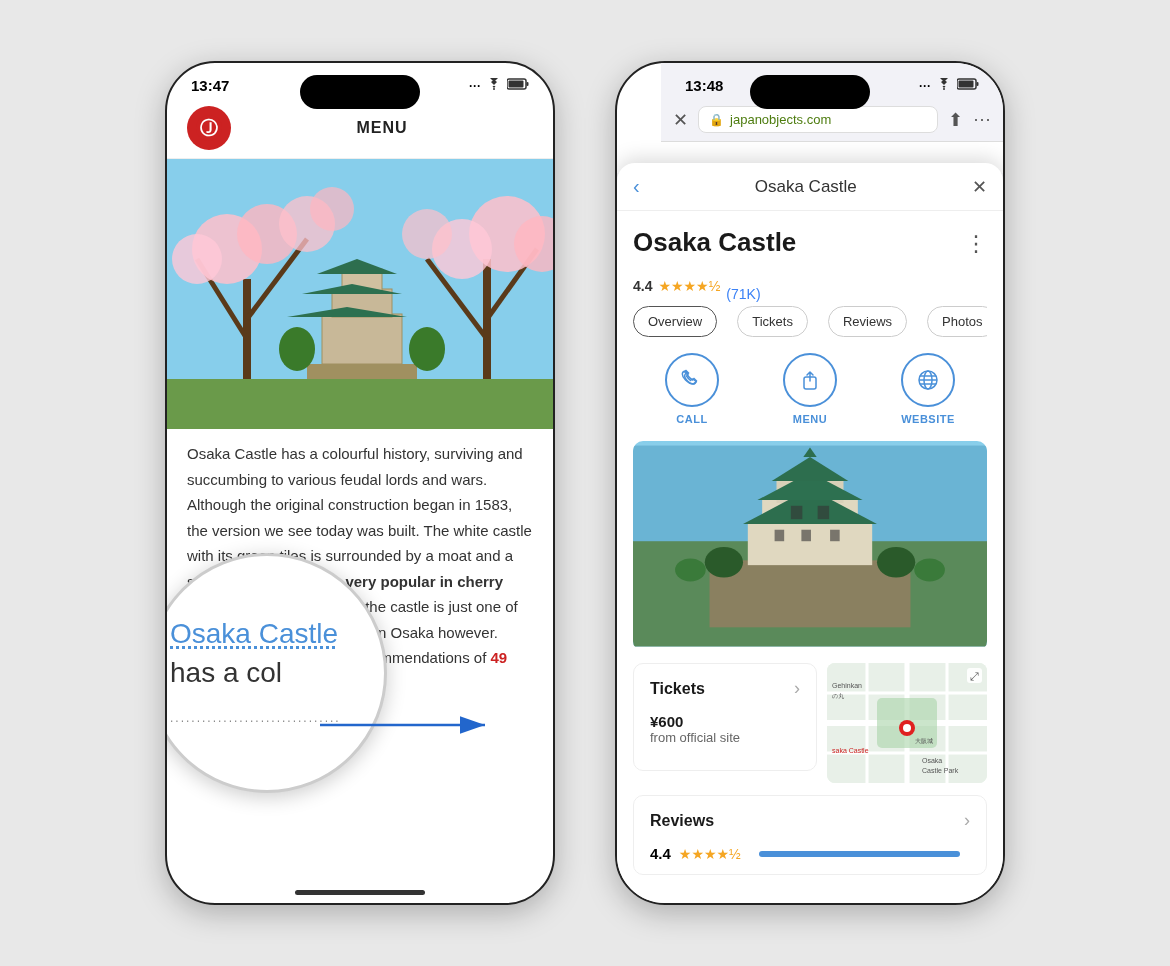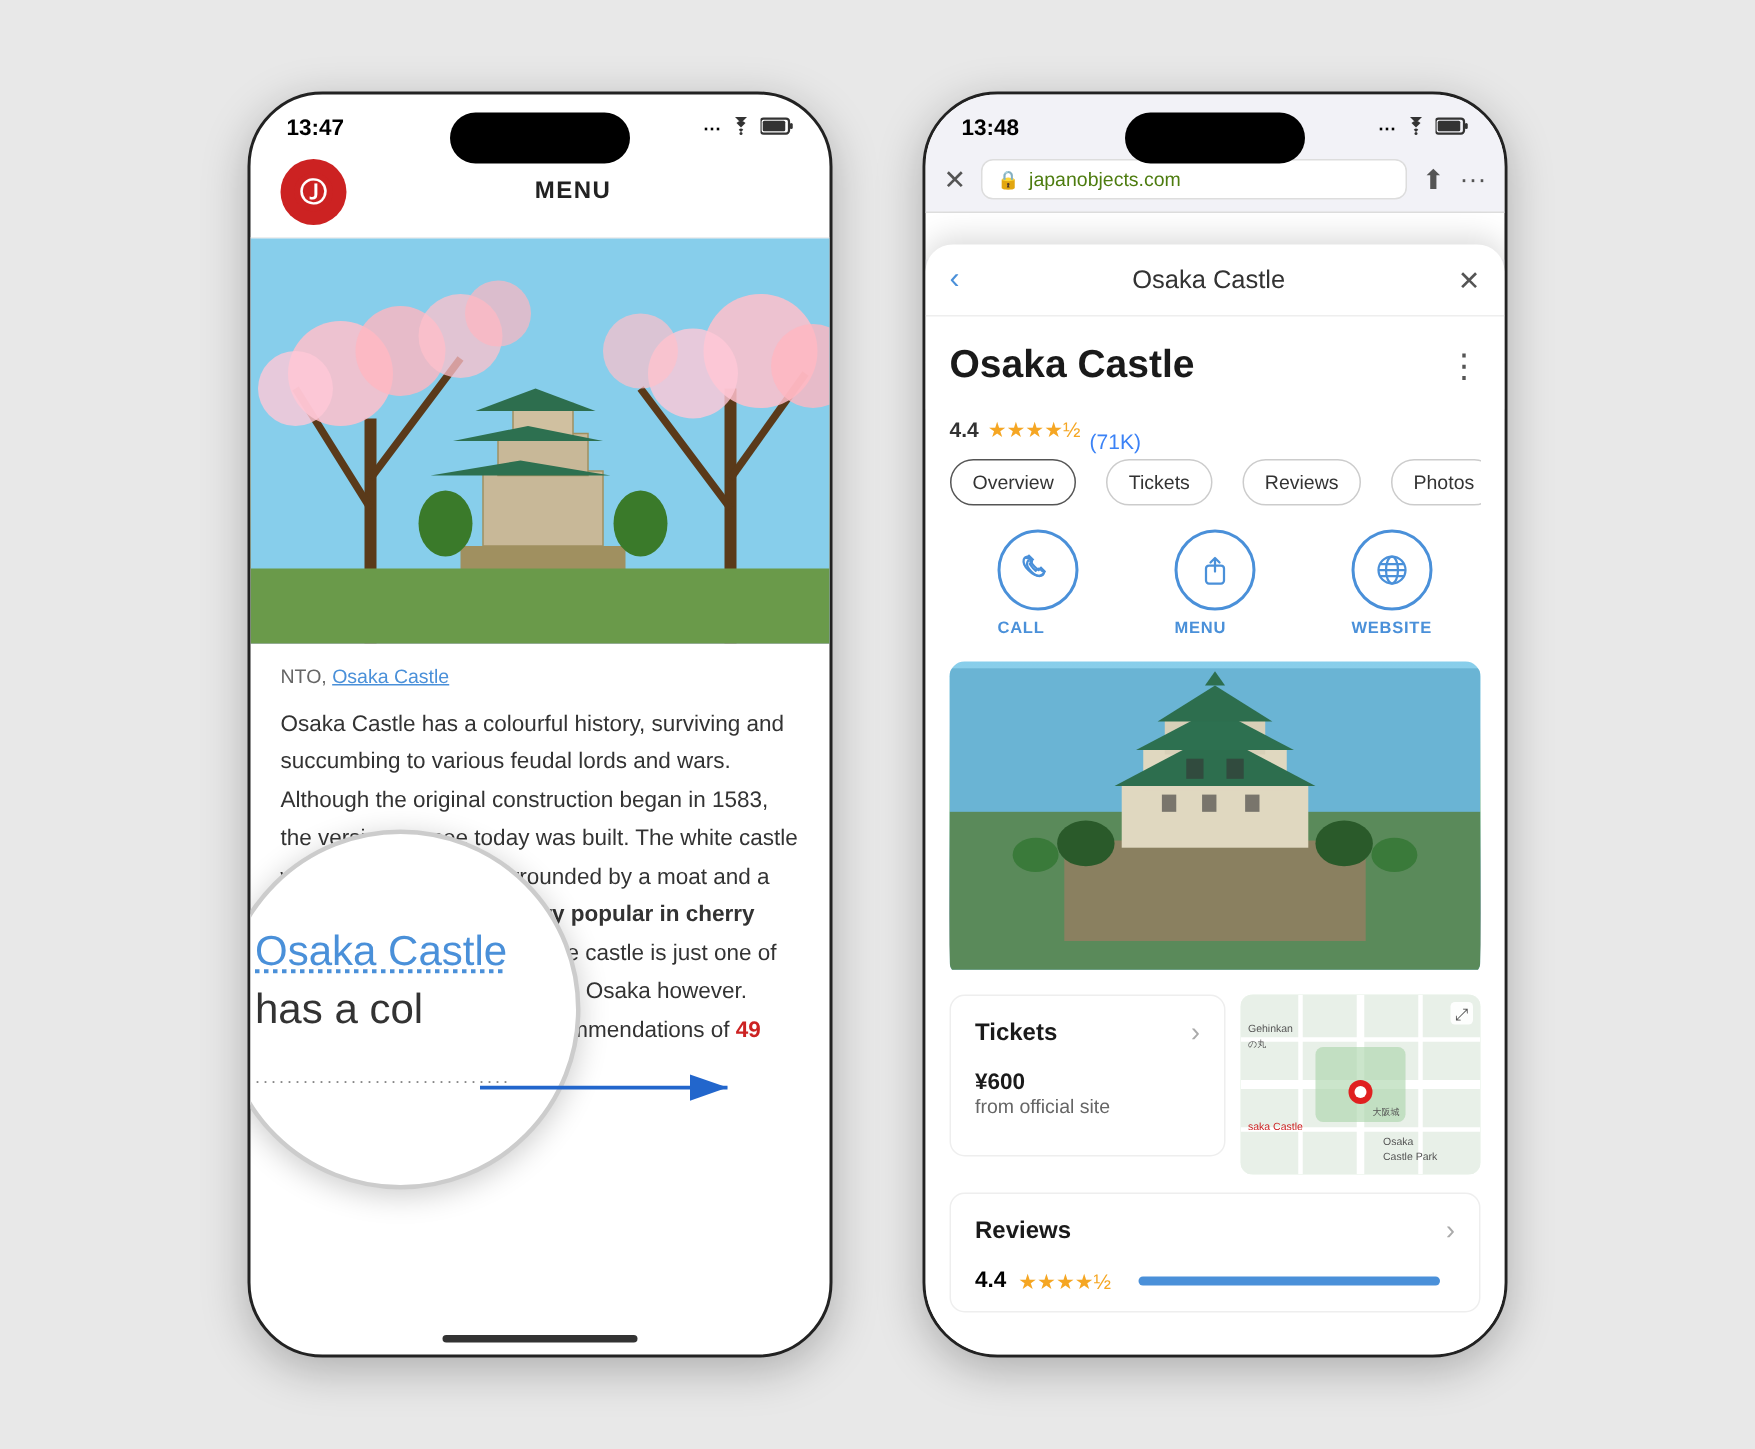--- a/index.html
+++ b/index.html
@@ -29,20 +29,21 @@
       overflow: hidden;
       box-shadow: 0 8px 30px rgba(0,0,0,0.25);
     }
     .phone-left {
       width: 390px;
       height: 844px;
     }
     .phone-right {
       width: 390px;
       height: 844px;
+      padding-left: 44px;
     }
 
     
     .dynamic-island {
       position: absolute;
       top: 12px;
       left: 50%;
       transform: translateX(-50%);
       width: 120px;
       height: 34px;
@@ -236,21 +237,21 @@
 
     .action-row {
       display: flex;
       gap: 0;
       margin-bottom: 16px;
       justify-content: space-around;
     }
     .action-item {
       display: flex;
       flex-direction: column;
-      align-items: flex-start;
+      align-items: center;
       gap: 6px;
       cursor: pointer;
     }
     .action-circle {
       width: 54px;
       height: 54px;
       border-radius: 50%;
       border: 2px solid #4a90d9;
       display: flex;
       align-items: center;
@@ -420,23 +421,20 @@
         <rect x="140" y="205" width="110" height="35" fill="#a09060"></rect>
 
         <ellipse cx="130" cy="190" rx="18" ry="22" fill="#3a7a2a"></ellipse>
         <ellipse cx="260" cy="190" rx="18" ry="22" fill="#3a7a2a"></ellipse>
 
         <rect x="0" y="220" width="390" height="50" fill="#6a9a4a"></rect>
       </svg>
     </div>
 
     <div class="article-content">
-      <div class="breadcrumb-line">
-        <span>NTO, </span><span class="breadcrumb-link">Osaka Castle</span>
-      </div>
       <p class="article-text">
         <span>Osaka Castle has a colourful history, surviving and succumbing to various feudal lords and wars. Although the original construction began in 1583, the version we see today was built. The white castle with its green tiles is surrounded by a moat and a spacious garden that is </span><span class="bold-text">very popular in cherry blossom season</span><span>. Visiting the castle is just one of the many things you can do in Osaka however. Check out our article for recommendations of </span><span class="red-link">49 more</span><span>!</span>
       </p>
     </div>
 
     <div class="magnifier">
       <div class="magnifier-content">
         <span class="mag-highlighted">Osaka Castle</span><span> has a col</span><br>
         <span style="font-size:12px; letter-spacing:2px; color:#888;">................................</span>
       </div>

